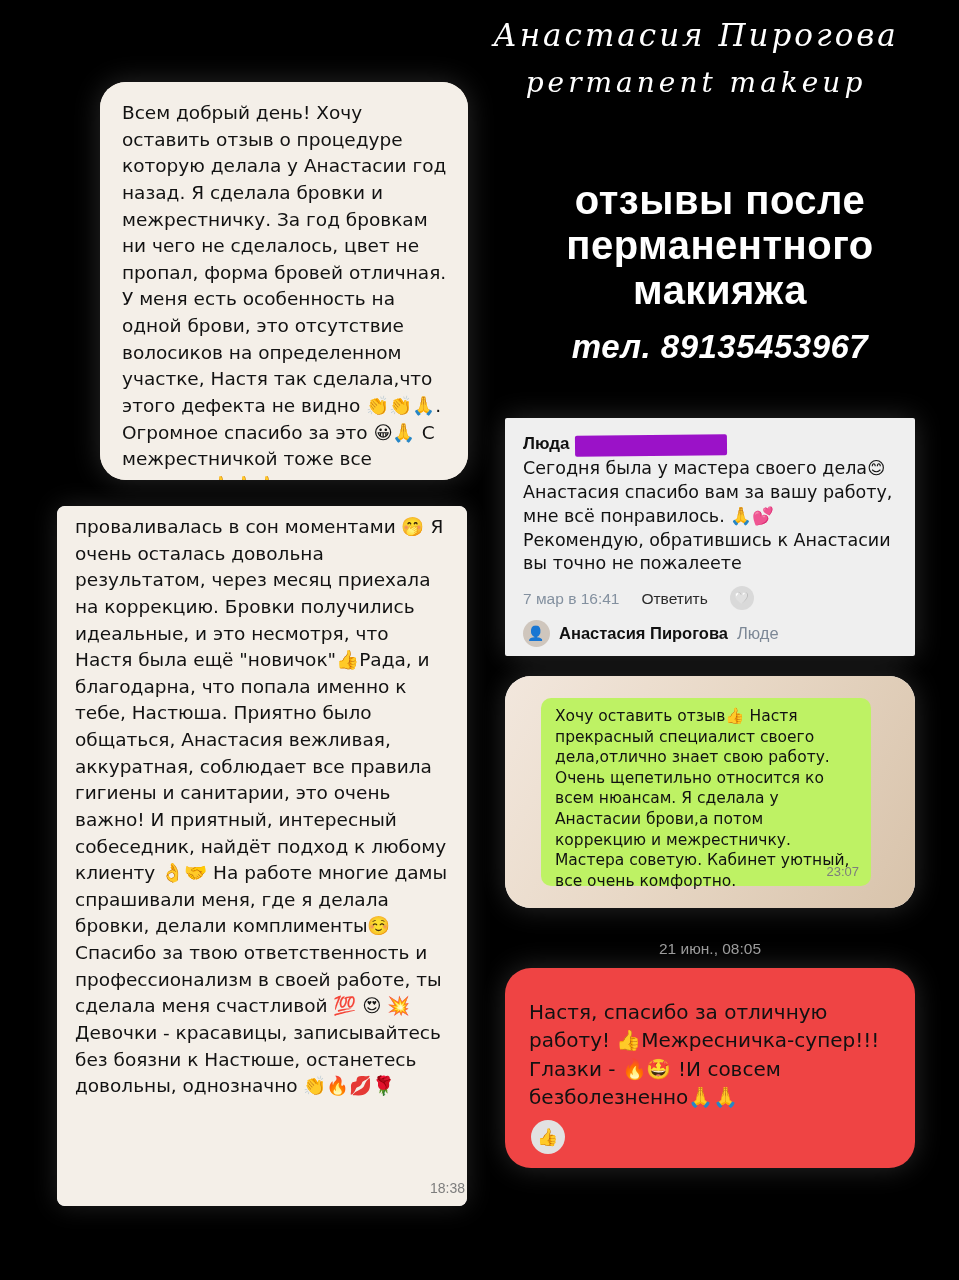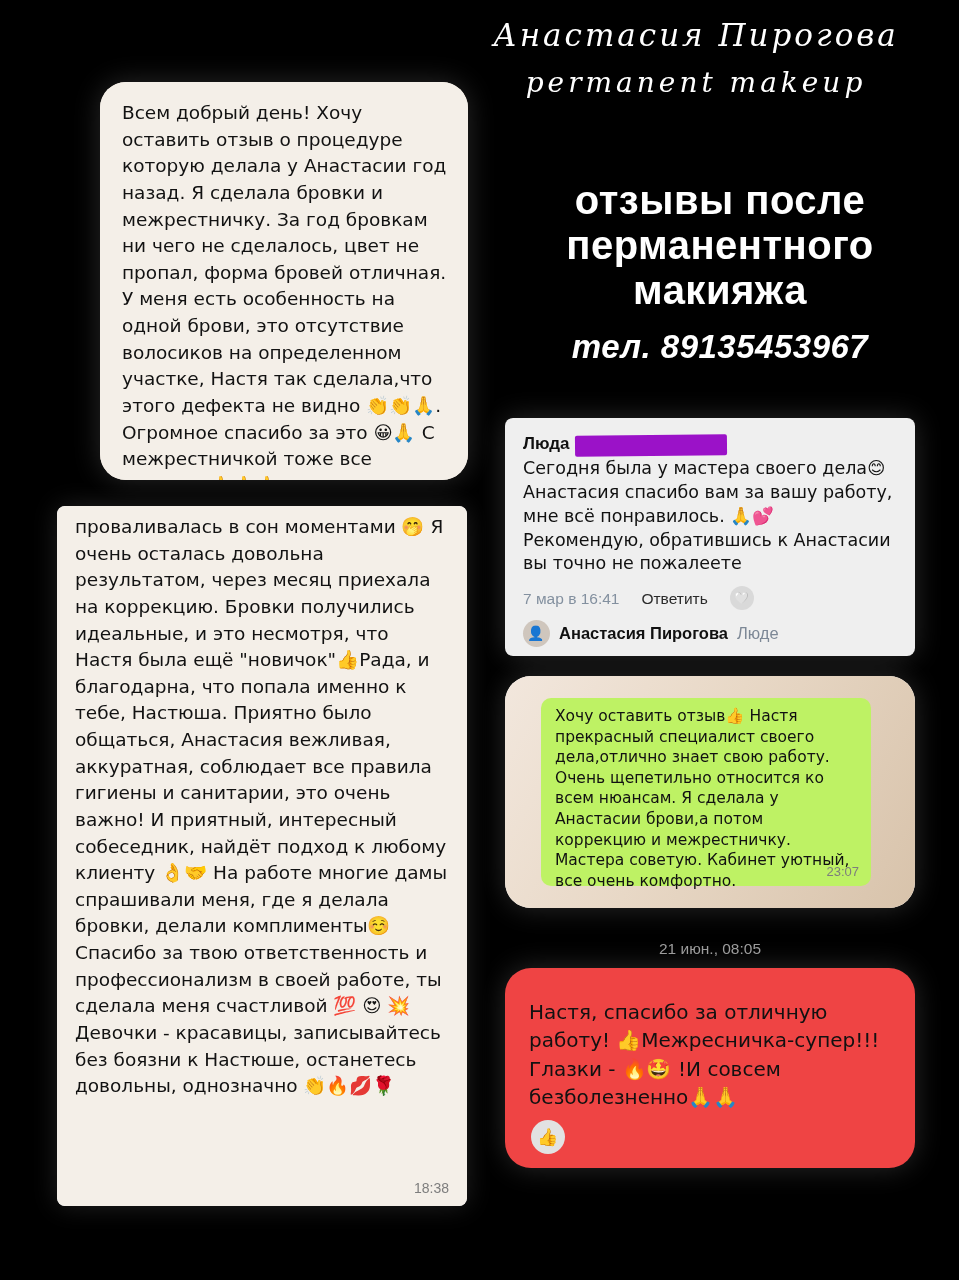--- a/index.html
+++ b/index.html
@@ -83,21 +83,21 @@
     width: 100%;
     padding: 18px 20px 14px 22px;
     font-size: 18.5px;
     line-height: 1.44;
     color: #121212;
     position: relative;
   }
   .wa-inner p { margin: 0; }
   .time {
     position: absolute;
-    right: 18px;
+    right: 2px;
     bottom: 8px;
     font-size: 14px;
     color: #7d7d7d;
   }
 
   
   #card-review-1 {
     left: 100px; top: 82px;
     width: 368px; height: 398px;
   }
@@ -113,21 +113,21 @@
     background: #f4efe8;
     border-radius: 8px;
     padding: 8px 16px 6px 18px;
   }
 
   
   #card-vk-1 {
     left: 505px; top: 418px;
     width: 410px; height: 238px;
     background: #efefef;
-    border-radius: 8px;
+    border-radius: 2px;
   }
   .vk-body {
     padding: 14px 18px 10px 18px;
     font-size: 17.5px;
     line-height: 1.36;
     color: #111;
     position: relative;
   }
   .vk-name-row {
     display: flex; align-items: center;

